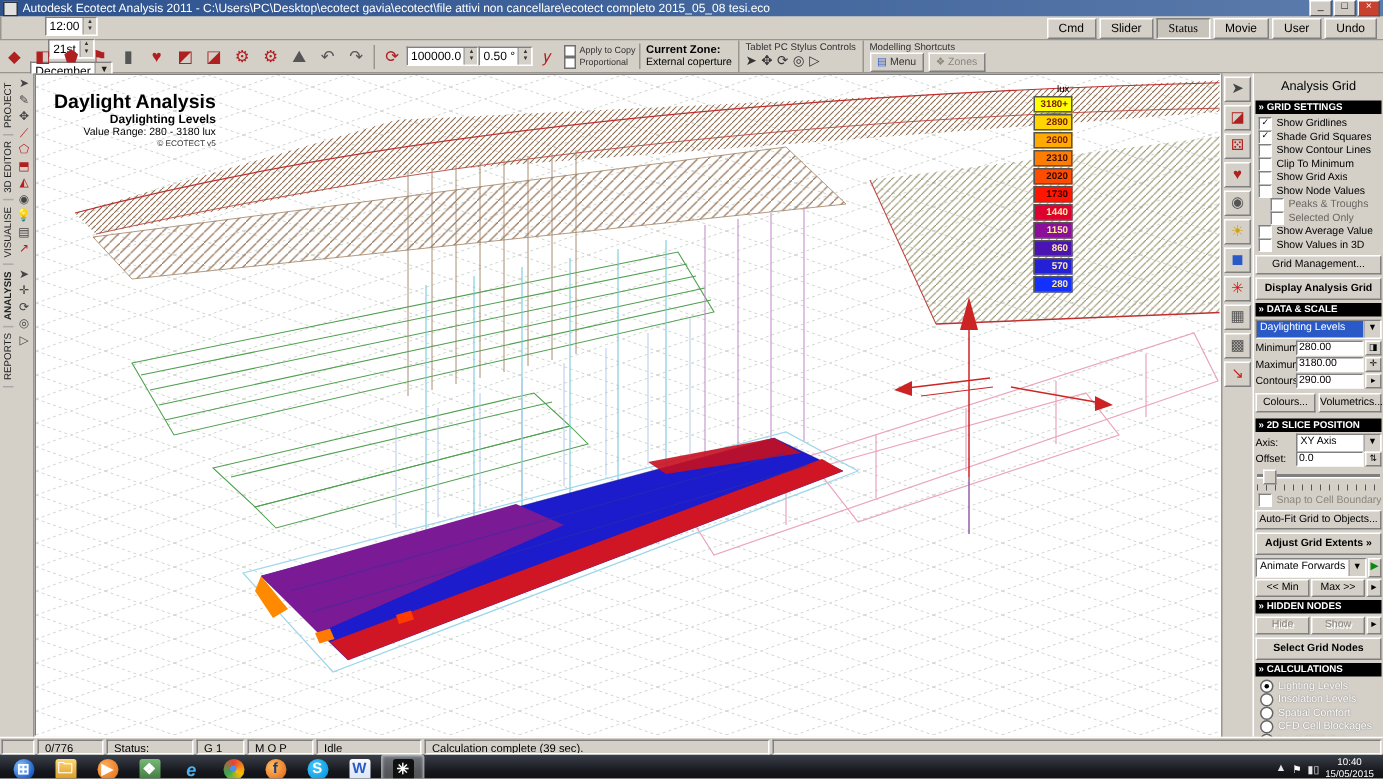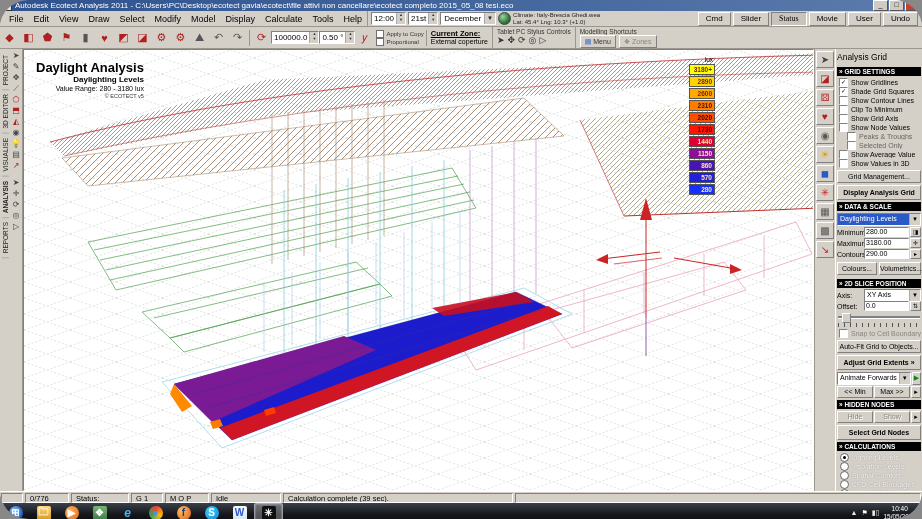--- a/index.html
+++ b/index.html
@@ -1,48 +1,48 @@
 <!DOCTYPE html>
 <html><head>
 <meta charset="utf-8">
 <style>
   html,body{margin:0;padding:0;background:#888;}
-  #app{position:relative;width:922px;height:519px;overflow:hidden;font-family:"Liberation Sans",sans-serif;background:#d4d0c8;color:#000;border-radius:28px;-webkit-font-smoothing:none;}
+  #app{position:relative;width:922px;height:519px;overflow:hidden;font-family:"Liberation Sans",sans-serif;background:#d4d0c8;color:#000;-webkit-font-smoothing:none;}
   
   #titlebar{height:11px;background:linear-gradient(90deg,#2e528e,#46699f 60%,#5c7cab);display:flex;align-items:center;padding:0 2px;color:#fff;font-size:8px;white-space:nowrap;overflow:hidden;}
   #titlebar .appicon{width:8px;height:8px;background:#e0e0e0;border:1px solid #333;margin-right:3px;flex:0 0 auto;display:inline-block;}
   #titlebar .t{flex:1;overflow:hidden;text-overflow:ellipsis;}
   .wbtn{width:13px;height:9px;margin-left:1px;border:1px solid;border-color:#fff #555 #555 #fff;background:#cfcbc4;color:#000;font-size:7px;line-height:7px;text-align:center;flex:0 0 auto;}
   .wbtn.close{background:#c8402e;color:#fff;}
   
   #menurow{height:15px;display:flex;align-items:stretch;background:#d4d0c8;border-bottom:1px solid #9a968e;font-size:9px;}
   #menu-items{display:flex;align-items:center;padding-left:4px;}
   .menu-item{padding:0 5px;}
-  .tgrp{display:flex;align-items:center;border-left:1px solid #9a968e;padding:0 3px;gap:2px;}
+  .tgrp{display:flex;align-items:center;border-left:1px solid #9a968e;padding:0 3px;gap:2px;flex-direction:column;}
   .spin{display:flex;align-items:stretch;height:11px;background:#fff;border:1px solid;border-color:#808080 #fff #fff #808080;font-size:8px;}
   .spin .v{padding:0 2px;line-height:11px;}
   .spin .ud{width:8px;display:flex;flex-direction:column;border-left:1px solid #aaa;background:#d4d0c8;font-size:4px;line-height:4.5px;text-align:center;color:#333;}
   .ddbox{display:flex;align-items:stretch;height:11px;background:#fff;border:1px solid;border-color:#808080 #fff #fff #808080;font-size:8px;}
   .ddbox .v{padding:0 3px;line-height:11px;white-space:nowrap;}
   .ddbox .ar{width:10px;background:#d4d0c8;border-left:1px solid #aaa;font-size:6px;line-height:11px;text-align:center;color:#222;}
   .globe{width:11px;height:11px;border-radius:50%;background:radial-gradient(circle at 35% 35%,#9fd49f,#2a7a3a 60%,#134d1f);border:1px solid #444;}
   .climate{font-size:6px;line-height:7px;color:#222;white-space:nowrap;}
   #mode-buttons{display:flex;align-items:center;margin-left:auto;padding-right:4px;justify-content:space-between;}
   .mode-btn{font-size:8px;padding:0 7px;height:12px;line-height:12px;border:1px solid;border-color:#fff #808080 #808080 #fff;background:#d4d0c8;margin-left:2px;}
   .mode-btn:nth-child(3){border-color:#808080 #fff #fff #808080;background:#c8c4bc;font-family:Liberation Serif, serif;}
   
   #toolrow{height:21px;display:flex;align-items:center;background:#d4d0c8;border-bottom:1px solid #9a968e;font-size:8px;}
   .ticon{width:17px;height:17px;display:inline-flex;align-items:center;justify-content:center;font-size:11px;color:#b02020;border:1px solid transparent;}
   .ticon.gray{color:#555;}
   .tsep{width:1px;height:16px;background:#9a968e;margin:0 2px;}
   .chkcol{display:flex;flex-direction:column;font-size:6px;line-height:8px;color:#333;padding:0 2px;}
   .chkcol .c{display:flex;align-items:center;gap:2px;}
   .chkbox-s{width:6px;height:6px;border:1px solid #707070;background:#fff;display:inline-block;}
   .czone{border-left:1px solid #9a968e;padding:0 4px;font-size:7px;line-height:8px;}
-  .czone b{font-size:7.5px;text-decoration:underline;}
+  .czone b{font-size:7.5px;}
   .grp{border-left:1px solid #9a968e;height:100%;padding:1px 4px 0 4px;}
   .grp .glabel{font-size:6.5px;color:#333;line-height:7px;}
   .grp .gbody{display:flex;align-items:center;gap:3px;font-size:9px;color:#333;}
   .sbtn{font-size:7px;border:1px solid;border-color:#fff #808080 #808080 #fff;background:#d4d0c8;padding:0 4px;height:11px;line-height:11px;display:inline-flex;align-items:center;gap:2px;}
   
   #main{display:flex;height:442px;}
   #left-rail{width:22px;display:flex;background:#d4d0c8;border-right:1px solid #9a968e;}
   #tab-col{width:10px;display:flex;flex-direction:column;align-items:center;padding-top:2px;}
   .vtab{writing-mode:vertical-rl;transform:rotate(180deg);font-size:6.5px;color:#222;padding:4px 0;border-top:1px solid #aaa;}
   .vtab.active{font-weight:bold;}
@@ -56,21 +56,21 @@
   #vp-title .h2{font-size:8px;font-weight:bold;line-height:10px;}
   #vp-title .h3{font-size:7px;line-height:8px;}
   #vp-title .h4{font-size:5.5px;color:#333;line-height:7px;}
   #legend{position:absolute;right:98px;top:6px;z-index:3;width:26px;}
   #legend .unit{font-size:6.5px;text-align:right;padding-right:2px;line-height:8px;}
   .lg-row{height:9px;margin-bottom:1px;font-size:6.5px;font-weight:bold;text-align:right;padding-right:2px;line-height:9px;border:1px solid #555;}
   
   #right-rail{width:20px;background:#d4d0c8;border-left:1px solid #9a968e;display:flex;flex-direction:column;align-items:center;padding-top:2px;gap:2px;}
   .ric{width:16px;height:15px;text-align:center;font-size:10px;line-height:15px;border:1px solid;border-color:#fff #808080 #808080 #fff;background:#d4d0c8;}
   #panel{width:84px;background:#d4d0c8;border-left:1px solid #fff;padding:1px;overflow:hidden;font-size:7px;}
-  #panel-title{font-size:8.5px;padding:2px 0 3px 0;}
+  #panel-title{text-align:center;font-size:8.5px;padding:2px 0 3px 0;}
   .sec-h{background:#000;color:#fff;font-size:6.5px;font-weight:bold;line-height:9px;padding:0 2px;margin:2px 0 2px 0;}
   .cbrow{display:flex;align-items:center;gap:3px;height:9px;padding-left:2px;}
   .cbrow.ind{padding-left:10px;}
   .cbrow .box{width:7px;height:7px;background:#fff;border:1px solid;border-color:#808080 #fff #fff #808080;font-size:6px;line-height:6px;text-align:center;flex:0 0 auto;}
   .cbrow .lbl{white-space:nowrap;overflow:hidden;}
   .rdrow{display:flex;align-items:center;gap:3px;height:9px;padding-left:3px;color:#fff;text-shadow:0 0 1px #666;}
   .rdrow .dot{width:7px;height:7px;border-radius:50%;background:#fff;border:1px solid #666;flex:0 0 auto;position:relative;}
   .rdrow .dot.sel:after{content:"";position:absolute;left:1.5px;top:1.5px;width:3px;height:3px;border-radius:50%;background:#000;}
   .pbtn{display:block;width:100%;box-sizing:border-box;text-align:center;background:#d4d0c8;border:1px solid;border-color:#fff #808080 #808080 #fff;font-size:7px;line-height:11px;margin:2px 0;font-family:"Liberation Sans",sans-serif;}
   .pbtn.bold{font-weight:bold;line-height:13px;}
@@ -113,33 +113,20 @@
 
   <div id="titlebar">
     <span class="appicon"></span>
     <span class="t">Autodesk Ecotect Analysis 2011 - C:\Users\PC\Desktop\ecotect gavia\ecotect\file attivi non cancellare\ecotect completo 2015_05_08 tesi.eco</span>
     <span class="wbtn">_</span>
     <span class="wbtn">□</span>
     <span class="wbtn close">×</span>
   </div>
 
   <div id="menurow">
-    <div id="menu-items">
-        <span class="menu-item">File</span>
-        <span class="menu-item">Edit</span>
-        <span class="menu-item">View</span>
-        <span class="menu-item">Draw</span>
-        <span class="menu-item">Select</span>
-        <span class="menu-item">Modify</span>
-        <span class="menu-item">Model</span>
-        <span class="menu-item">Display</span>
-        <span class="menu-item">Calculate</span>
-        <span class="menu-item">Tools</span>
-        <span class="menu-item">Help</span>
-      </div>
     <div class="tgrp">
       <span class="spin">
           <span class="v">12:00</span>
           <span class="ud">▲<br>▼</span>
         </span>
       <span class="spin">
           <span class="v">21st</span>
           <span class="ud">▲<br>▼</span>
         </span>
       <span class="ddbox">

